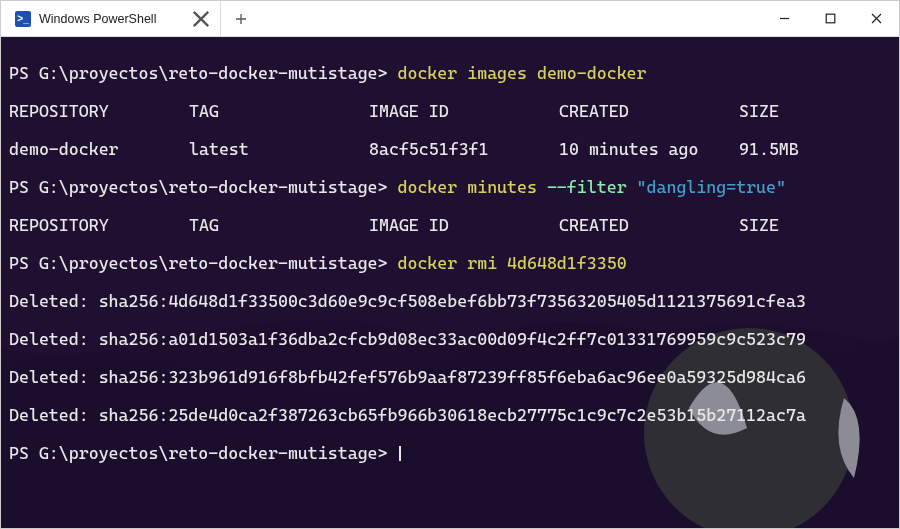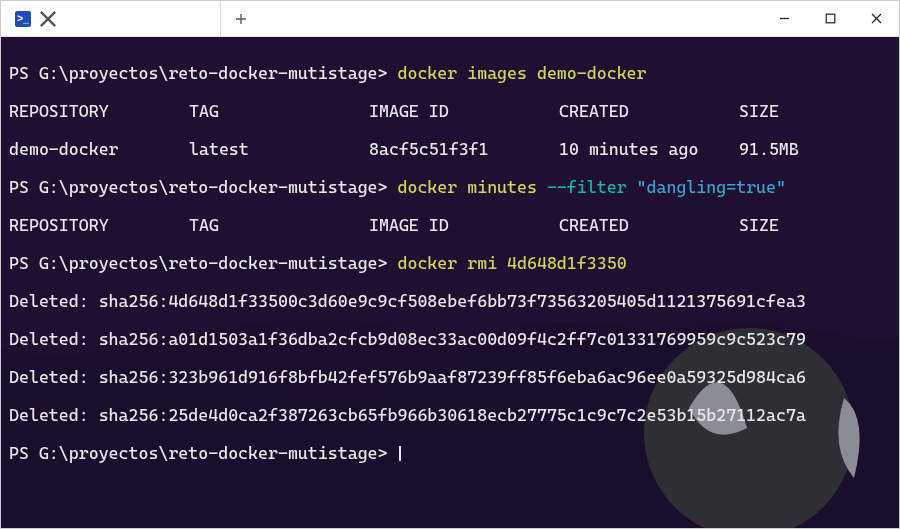--- a/index.html
+++ b/index.html
@@ -48,21 +48,21 @@
     position: absolute; right: 10px; bottom: -10px; width: 260px; height: 260px;
     pointer-events: none;
   }
   .bg-smoke {
     position: absolute; inset: 0; pointer-events: none; opacity: 0.20;
   }
   .content { position: relative; z-index: 2; white-space: pre; }
   .row { display: block; }
   .ps { color: #e8e8e8; }
   .cmd-yellow { color: #d6d35a; }
-  .flag { color: #14b8a6; }
+  .flag { color: #86efac; }
   .str { color: #3fa1c9; }
   .hdr { color: #e8e8e8; font-weight: normal; }
   .cursor {
     display: inline-block; width: 1.2px; height: 15px; background: #e8e8e8;
     vertical-align: -2px; margin-left: 2px;
   }
   .cols span { display: inline-block; }
   .c-repo { width: 180px; }
   .c-tag  { width: 180px; }
   .c-id   { width: 190px; }
@@ -70,20 +70,21 @@
   .c-size { }
 </style>
 </head>
 <body>
 
 <div class="window">
 
   <div class="titlebar">
     <div class="tab">
       <span class="icon-ps">&gt;_</span>
+      <span class="title">Windows PowerShell</span>
       <span class="close">
         <svg viewBox="0 0 10 10">
             <path d="M1 1 L9 9 M9 1 L1 9" stroke="#555" stroke-width="1.3" fill="none"></path>
           </svg>
       </span>
     </div>
     <div class="new-tab">
       <svg viewBox="0 0 12 12" width="12" height="12">
           <path d="M6 1 V11 M1 6 H11" stroke="#555" stroke-width="1.3"></path>
         </svg>

